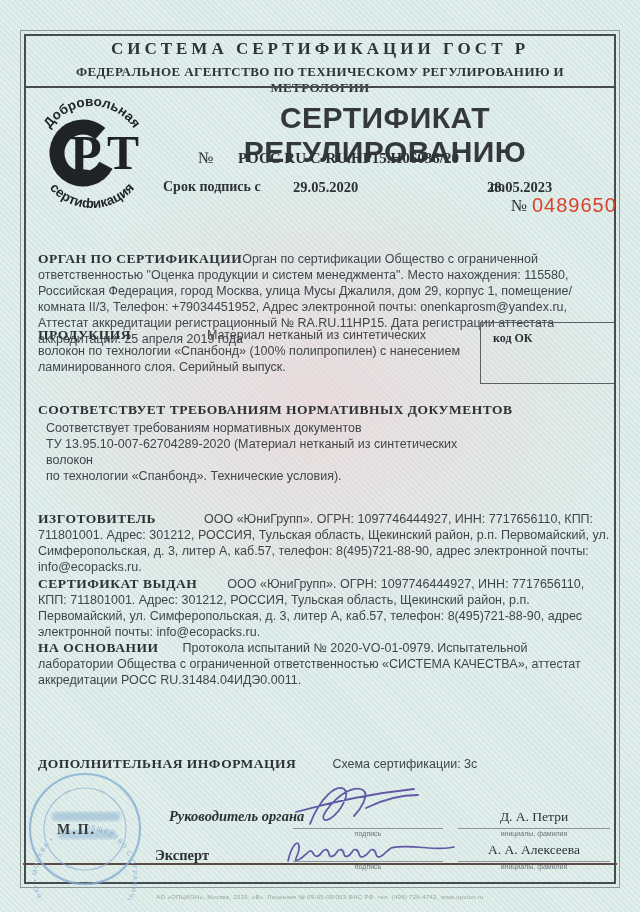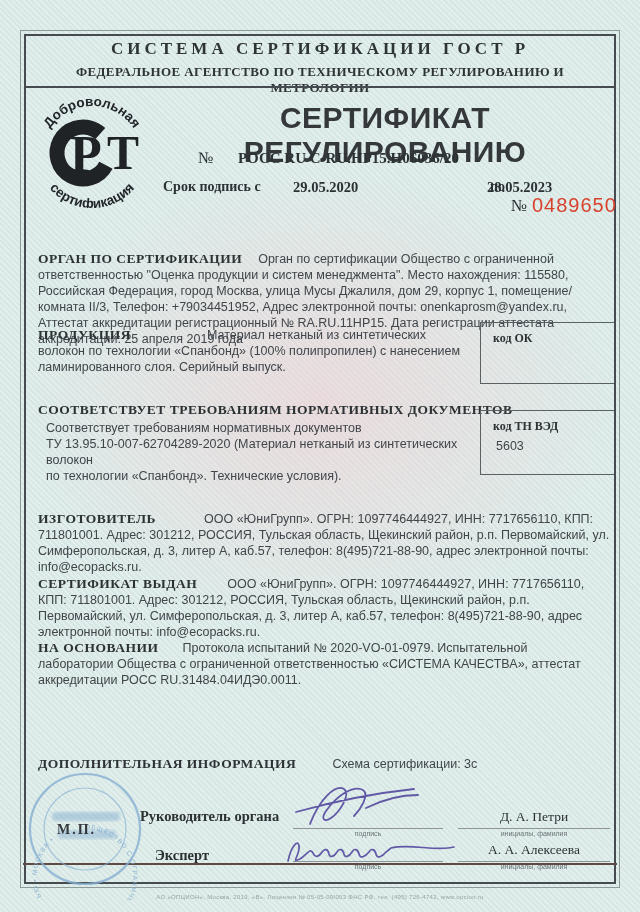--- a/index.html
+++ b/index.html
@@ -22,36 +22,36 @@
   .no-sign{left:198px; top:149px; font-family:"Liberation Serif", serif; font-size:16px; color:#2c3134;}
   .cert-no{left:238px; top:150px; font-family:"Liberation Serif", serif; font-weight:bold; font-size:15px; color:#2c3134;}
   .val-label{left:163px; top:179px; font-size:14px;}
   .val-from{left:293px; top:179px; font-size:14.5px;}
   .val-po{left:449px; top:179px; font-size:14px;margin-left:41px;}
   .val-to{left:487px; top:179px; font-size:14.5px;}
   .blank-no-sign{left:511px; top:196px; font-family:"Liberation Serif", serif; font-size:17px; color:#2c3134;}
   .blank-no{left:532px; top:194px; font-size:20px; letter-spacing:1px; color:#d8432e;}
   .sec{line-height:1.28; font-size:12.5px; color:#40454a;}
   .sec .lbl{font-family:"Liberation Serif", serif; font-weight:bold; font-size:13.5px; letter-spacing:0.5px; color:#2c3134;}
-  .g16{margin-right:16px;} .g58{margin-right:76px;} .g48{margin-right:48px;}
+  .g16{} .g58{margin-right:76px;} .g48{margin-right:48px;}
   .g30{margin-right:30px;} .g24{margin-right:24px;} .g36{margin-right:36px;}
   .sec0{left:38px; top:237px; width:566px;}
   .sec1{left:38px; top:313px; width:428px;}
   .sec2-label{left:38px; top:401px; width:480px;}
   .sec2-body{left:46px; top:420px; width:440px; white-space:pre-line;}
   .sec3{left:38px; top:497px; width:574px;}
   .sec4{left:38px; top:562px; width:574px;}
   .sec5{left:38px; top:626px; width:560px;}
   .sec6{left:38px; top:742px; width:560px;}
   .codebox{left:480px; width:133px; border-top:1px solid #5a6063; border-left:1px solid #5a6063; border-bottom:1px solid #5a6063;}
   .codebox .clbl{font-family:"Liberation Serif", serif; font-weight:bold; font-size:12px; color:#2c3134; padding:8px 0 0 12px;}
   .codebox .cval{font-size:12.5px; color:#40454a; padding:5px 0 0 15px;}
   .box-ok{top:322px; height:60px;}
   .box-tnved{top:410px; height:63px;}
-  .sig-label-head{left:140px; top:808px; font-size:14.5px;}
+  .sig-label-head{left:169px; top:808px; font-size:14.5px;font-style:italic;}
   .sig-label-exp{left:155px; top:847px; font-size:14.5px;}
   .sigline{border-top:1px solid #8e9497; height:0;}
   .l-sig1{left:293px; top:828px; width:150px;}
   .l-name1{left:458px; top:828px; width:152px;}
   .l-sig2{left:293px; top:861px; width:150px;}
   .l-name2{left:458px; top:861px; width:152px;}
   .caption{font-size:7px; color:#6d7478; text-align:center;}
   .c-sig1{left:293px; top:830px; width:150px;}
   .c-name1{left:458px; top:830px; width:152px;}
   .c-sig2{left:293px; top:863px; width:150px;}
@@ -116,24 +116,20 @@
 
   <div class="abs codebox box-ok">
     <div class="clbl">код ОК</div>
   </div>
 
   <div class="abs sec sec2-label"><span class="lbl">СООТВЕТСТВУЕТ ТРЕБОВАНИЯМ НОРМАТИВНЫХ ДОКУМЕНТОВ</span></div>
   <div class="abs sec sec2-body">Соответствует требованиям нормативных документов
 ТУ 13.95.10-007-62704289-2020 (Материал нетканый из синтетических волокон
 по технологии «Спанбонд». Технические условия).</div>
 
-  <div class="abs codebox box-tnved">
-    <div class="clbl">код ТН ВЭД</div>
-    <div class="cval">5603</div>
-  </div>
 
   <p class="abs sec sec3"><span class="lbl g48">ИЗГОТОВИТЕЛЬ</span><span>ООО «ЮниГрупп». ОГРН: 1097746444927, ИНН: 7717656110, КПП: 711801001. Адрес: 301212, РОССИЯ, Тульская область, Щекинский район, р.п. Первомайский, ул. Симферопольская, д. 3, литер А, каб.57, телефон: 8(495)721-88-90, адрес электронной почты: info@ecopacks.ru.</span></p>
 
   <p class="abs sec sec4"><span class="lbl g30">СЕРТИФИКАТ ВЫДАН</span><span>ООО «ЮниГрупп». ОГРН: 1097746444927, ИНН: 7717656110, КПП: 711801001. Адрес: 301212, РОССИЯ, Тульская область, Щекинский район, р.п. Первомайский, ул. Симферопольская, д. 3, литер А, каб.57, телефон: 8(495)721-88-90, адрес электронной почты: info@ecopacks.ru.</span></p>
 
   <p class="abs sec sec5"><span class="lbl g24">НА ОСНОВАНИИ</span><span>Протокола испытаний № 2020-VO-01-0979. Испытательной лаборатории Общества с ограниченной ответственностью «СИСТЕМА КАЧЕСТВА», аттестат аккредитации РОСС RU.31484.04ИДЭ0.0011.</span></p>
 
   <p class="abs sec sec6"><span class="lbl g36">ДОПОЛНИТЕЛЬНАЯ ИНФОРМАЦИЯ</span><span>Схема сертификации: 3с</span></p>
 
   <svg class="abs stamp-svg" width="130" height="142" viewBox="0 0 130 142">

